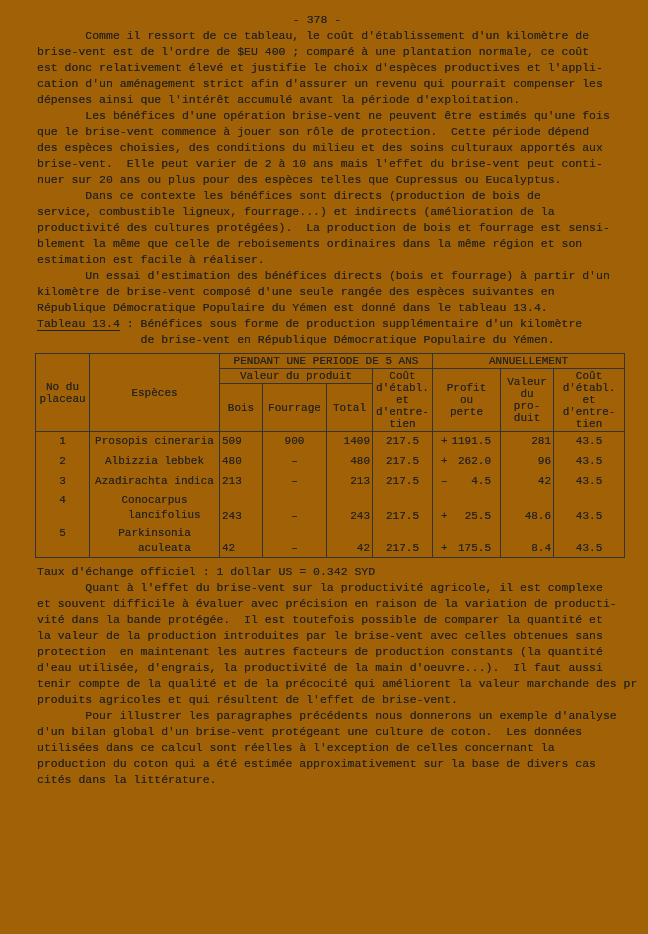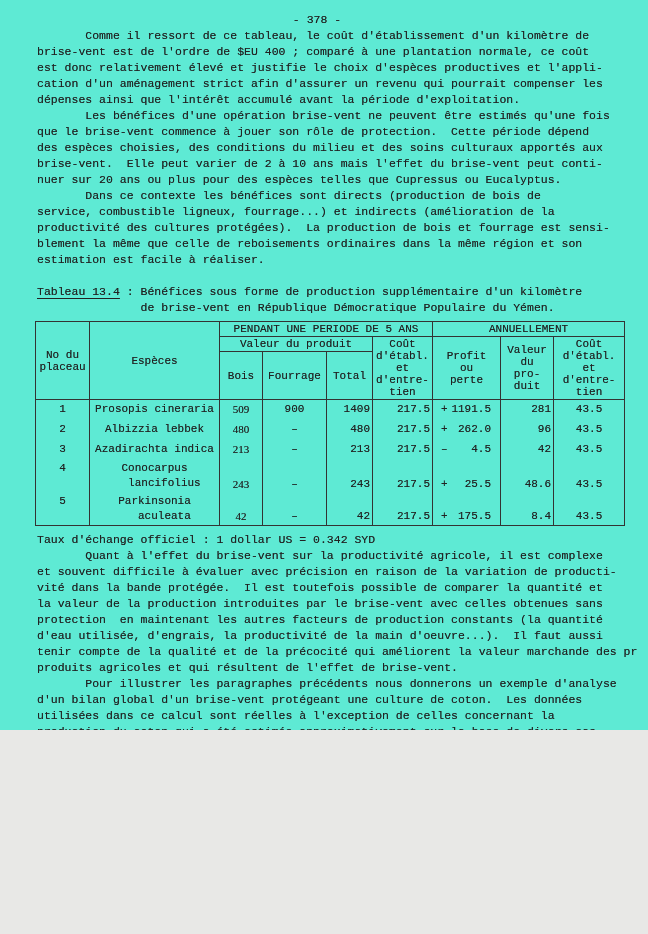--- a/index.html
+++ b/index.html
@@ -1,41 +1,41 @@
 <!DOCTYPE html>
 <html><head>
 <meta charset="utf-8">
 <style>
   html,body{margin:0;padding:0;background:#e8e8e6;}
   .page{
     position:relative;
-    width:648px;height:730px;
+    width:648px;height:934px;
     margin:0 auto;
-    background:#5eead4;
+    background:#a16207;
     color:#222;
     font-family:"Liberation Mono","DejaVu Sans Mono",monospace;
     font-size:11.5px;
     line-height:16px;
     overflow:hidden;
     box-sizing:border-box;
     padding:12px 8px 0 37px;
     text-shadow:0 0 0.5px rgba(20,20,20,0.55);
   }
   .pageno{text-align:center;width:560px;line-height:16px;}
   pre.para{
     margin:0;
     font-family:inherit;font-size:inherit;line-height:16px;
     white-space:pre-wrap;
   }
   .mt-p1{margin-top:22px;}
   .mt{margin-top:12px;}
   .heading{margin-top:12px;line-height:16px;white-space:nowrap;}
   .h-num{display:inline-block;margin-right:26px;}
   .underline{text-decoration:underline;text-underline-offset:2.5px;}
-  .caption{margin-top:16px;white-space:pre-wrap;line-height:16px;}
+  .caption{margin-top:0;white-space:pre-wrap;line-height:16px;}
   table.tbl{
     border-collapse:collapse;table-layout:fixed;
     width:589px;margin-top:5px;margin-left:-2px;
     font-size:11px;
   }
   table.tbl th,table.tbl td{
     font-weight:normal;
     padding:1px 2px;
     box-sizing:border-box;
   }
@@ -54,24 +54,24 @@
   tr.hr1 th{height:15px;}
   tr.hr2 th{height:14px;}
   tr.hr3 th{height:48px;}
   .th-no{text-align:left;padding-left:3px;}
   tbody tr.r td{height:20px;}
   tbody tr.tall td{height:33px;}
   tbody tr.tall td.c-num,tbody tr.tall td.c-prof{vertical-align:bottom;padding-bottom:1px;}
   tbody tr.tall td.c-no,tbody tr.tall td.c-sp{vertical-align:top;padding-top:1px;}
   td.c-no{text-align:center;}
   td.c-sp{text-align:center;padding-left:5px;white-space:pre-wrap;}
-  td.c-bois{text-align:center;font-family:Liberation Serif, serif;}
+  td.c-bois{text-align:left;}
   td.c-four{text-align:center;}
   td.c-tot{text-align:right;padding-right:8px;}
-  td.c-cout{text-align:right;}
+  td.c-cout{text-align:center;}
   td.c-prof .in{display:flex;justify-content:space-between;padding:0 7px 0 6px;}
   td.c-val{text-align:right;padding-right:13px;}
   td.c-ca{text-align:center;}
   .footnote{margin-top:6px;line-height:16px;}
   .mt-h4{margin-top:11px;}
   .mt-p6{margin-top:10px;}
 </style>
 </head>
 <body>
 
@@ -91,20 +91,23 @@
 des espèces choisies, des conditions du milieu et des soins culturaux apportés aux
 brise-vent.  Elle peut varier de 2 à 10 ans mais l'effet du brise-vent peut conti-
 nuer sur 20 ans ou plus pour des espèces telles que Cupressus ou Eucalyptus.</pre>
 
   <pre class="para mt">       Dans ce contexte les bénéfices sont directs (production de bois de
 service, combustible ligneux, fourrage...) et indirects (amélioration de la
 productivité des cultures protégées).  La production de bois et fourrage est sensi-
 blement la même que celle de reboisements ordinaires dans la même région et son
 estimation est facile à réaliser.</pre>
 
+  <pre class="para mt">       Un essai d'estimation des bénéfices directs (bois et fourrage) à partir d'un
+kilomètre de brise-vent composé d'une seule rangée des espèces suivantes en
+République Démocratique Populaire du Yémen est donné dans le tableau 13.4.</pre>
 
   <div class="caption"><span class="underline">Tableau 13.4</span><span> : Bénéfices sous forme de production supplémentaire d'un kilomètre
                de brise-vent en République Démocratique Populaire du Yémen.</span></div>
 
   <table class="tbl">
     <colgroup>
       <col style="width:54px">
         <col style="width:130px">
         <col style="width:43px">
       <col style="width:64px">

